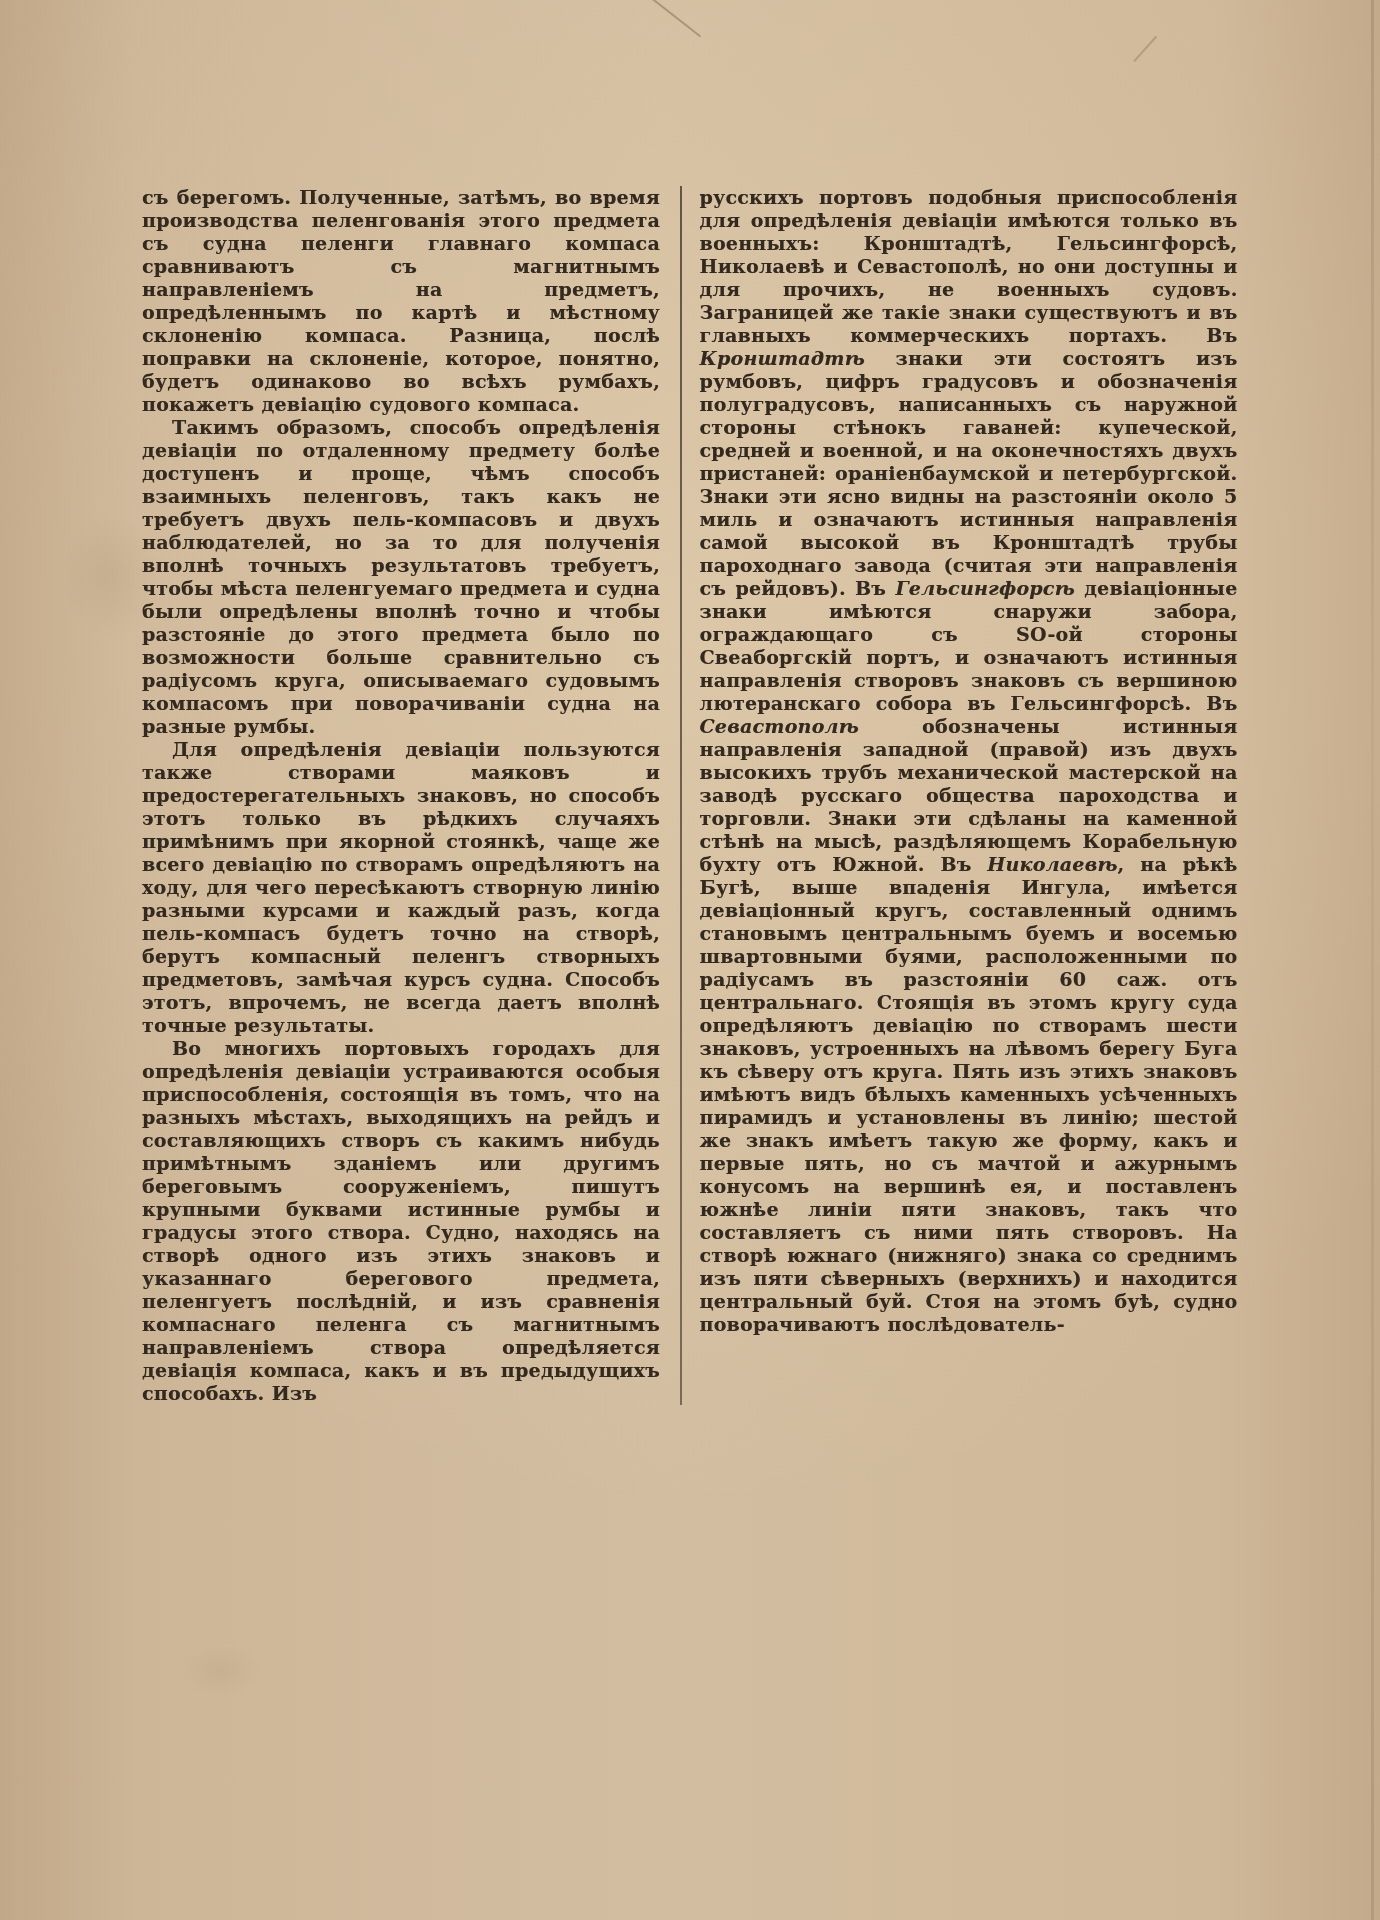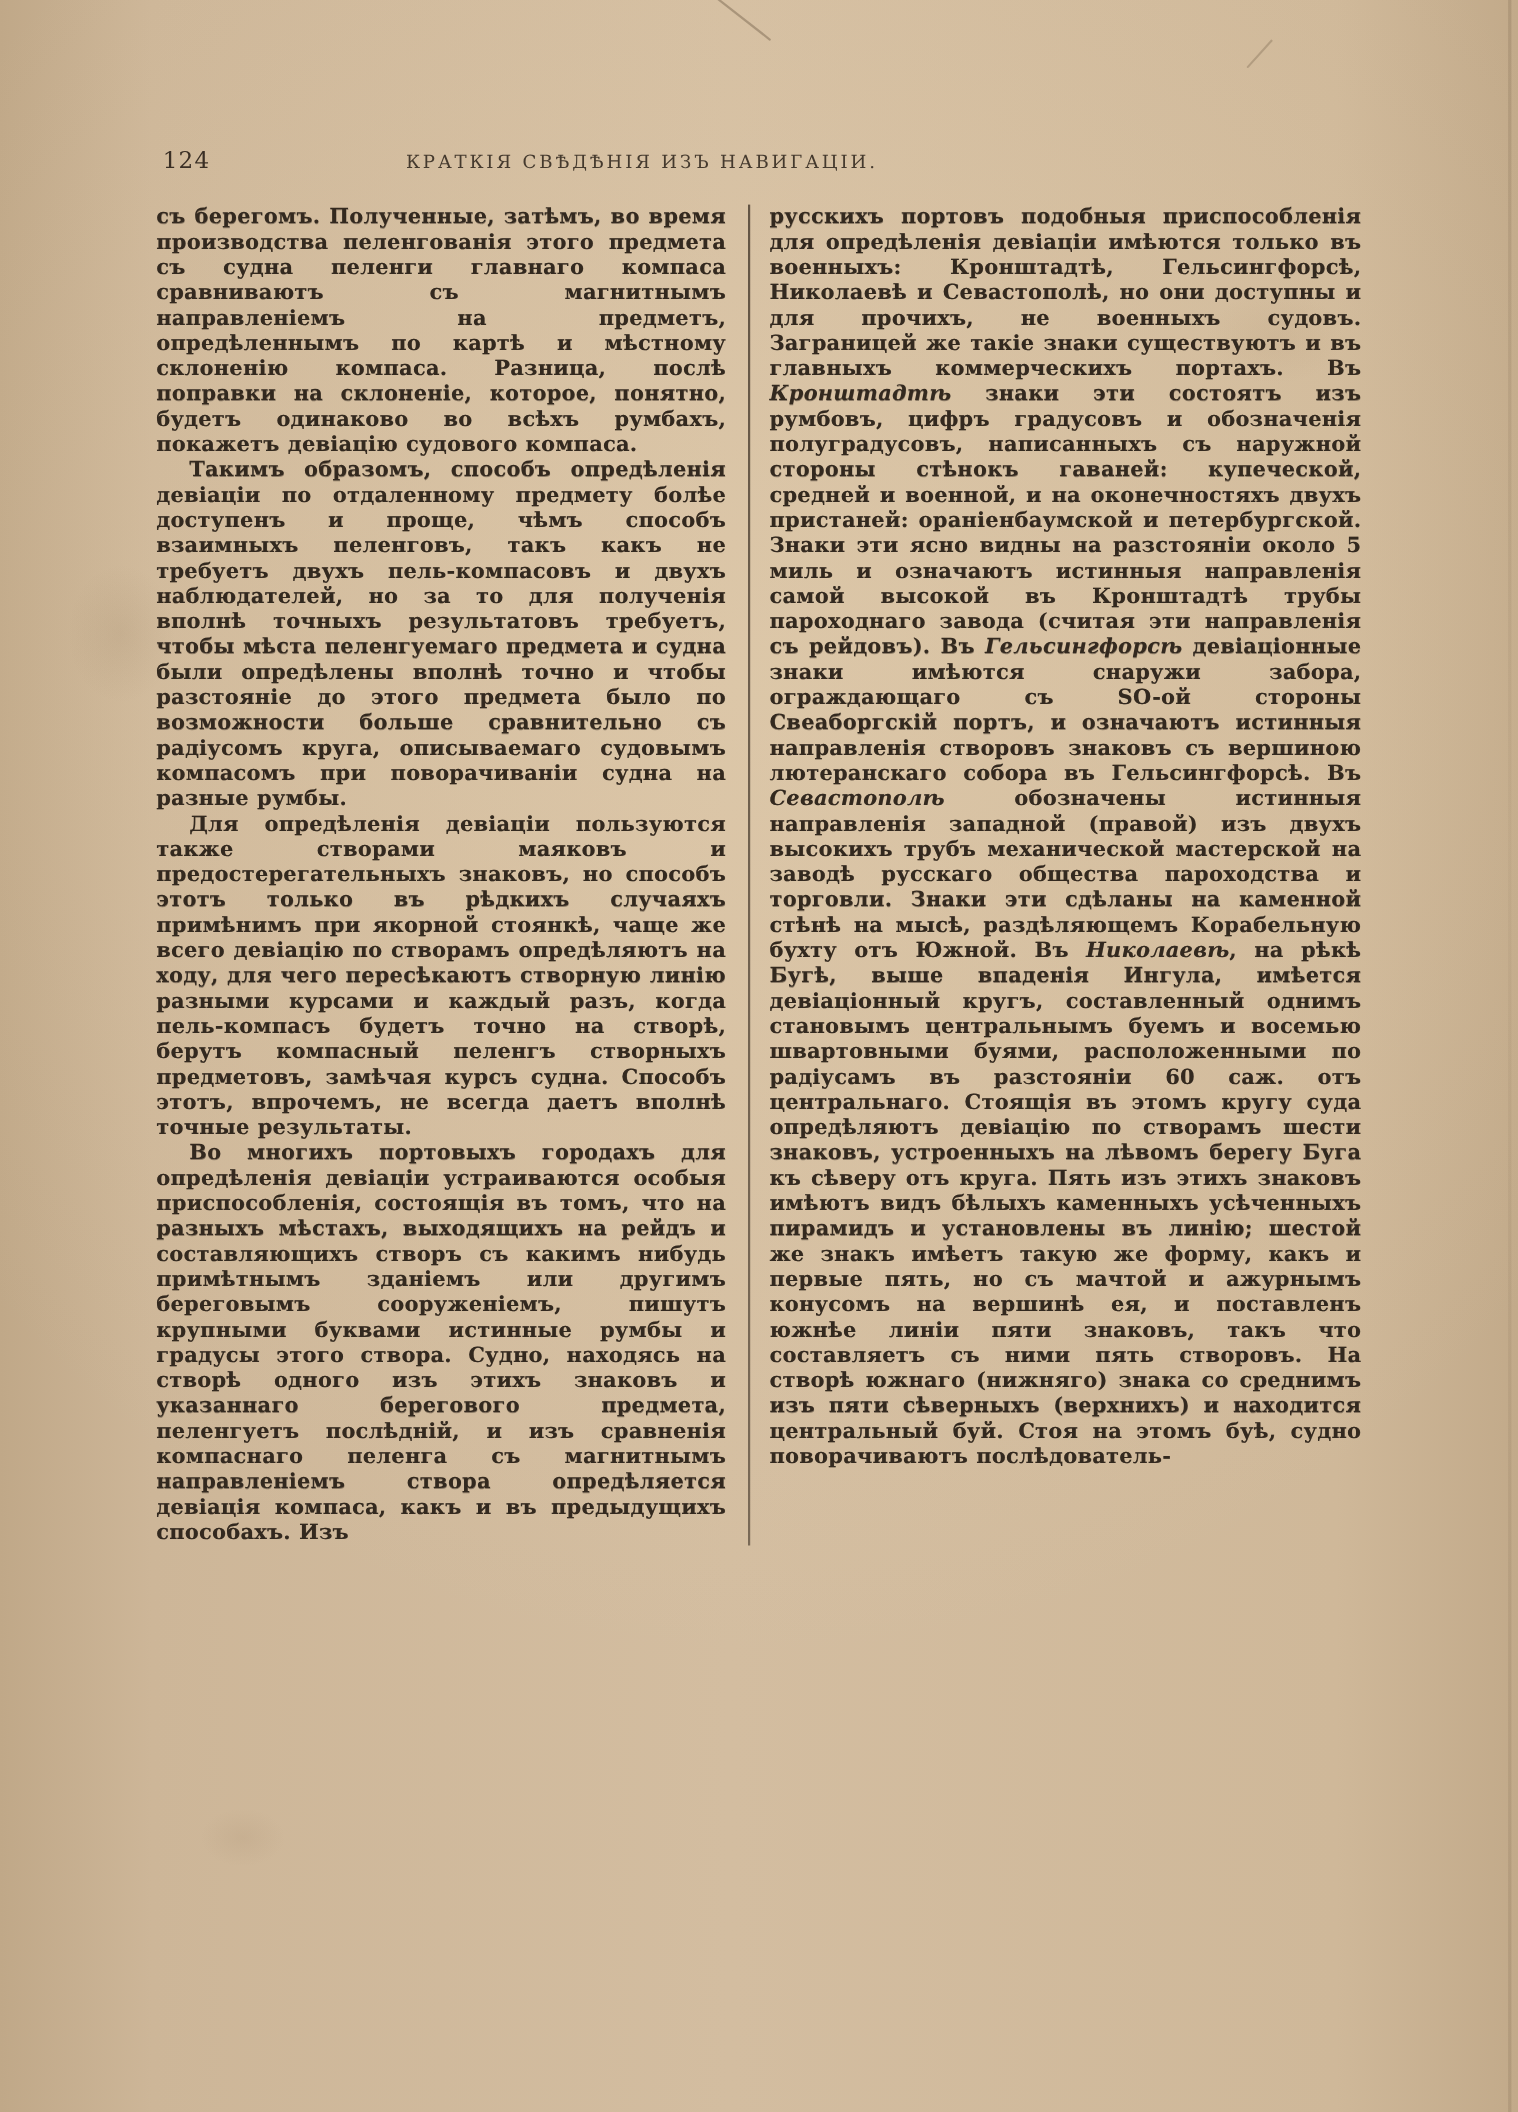--- a/index.html
+++ b/index.html
@@ -75,24 +75,20 @@
 </style>
 </head>
 <body>
 
 <div class="page">
 
   <div class="scan-artifact scratch-top"></div>
   <div class="scan-artifact scratch-right"></div>
   <div class="scan-artifact edge-crease"></div>
 
-  <header class="running-head">
-    <span class="page-number">124</span>
-    <span class="head-title">КРАТКІЯ СВѢДѢНІЯ ИЗЪ НАВИГАЦІИ.</span>
-  </header>
 
   <main class="text-block">
 
     <section class="column left">
       <p>съ берегомъ. Полученные, затѣмъ, во время производства пеленгованія этого предмета съ судна пеленги главнаго компаса сравниваютъ съ магнитнымъ направленіемъ на предметъ, опредѣленнымъ по картѣ и мѣстному склоненію компаса. Разница, послѣ поправки на склоненіе, которое, понятно, будетъ одинаково во всѣхъ румбахъ, покажетъ девіацію судового компаса.</p>
       <p class="para-indent">Такимъ образомъ, способъ опредѣленія девіаціи по отдаленному предмету болѣе доступенъ и проще, чѣмъ способъ взаимныхъ пеленговъ, такъ какъ не требуетъ двухъ пель-компасовъ и двухъ наблюдателей, но за то для полученія вполнѣ точныхъ результатовъ требуетъ, чтобы мѣста пеленгуемаго предмета и судна были опредѣлены вполнѣ точно и чтобы разстояніе до этого предмета было по возможности больше сравнительно съ радіусомъ круга, описываемаго судовымъ компасомъ при поворачиваніи судна на разные румбы.</p>
       <p class="para-indent">Для опредѣленія девіаціи пользуются также створами маяковъ и предостерегательныхъ знаковъ, но способъ этотъ только въ рѣдкихъ случаяхъ примѣнимъ при якорной стоянкѣ, чаще же всего девіацію по створамъ опредѣляютъ на ходу, для чего пересѣкаютъ створную линію разными курсами и каждый разъ, когда пель-компасъ будетъ точно на створѣ, берутъ компасный пеленгъ створныхъ предметовъ, замѣчая курсъ судна. Способъ этотъ, впрочемъ, не всегда даетъ вполнѣ точные результаты.</p>
       <p class="para-indent">Во многихъ портовыхъ городахъ для опредѣленія девіаціи устраиваются особыя приспособленія, состоящія въ томъ, что на разныхъ мѣстахъ, выходящихъ на рейдъ и составляющихъ створъ съ какимъ нибудь примѣтнымъ зданіемъ или другимъ береговымъ сооруженіемъ, пишутъ крупными буквами истинные румбы и градусы этого створа. Судно, находясь на створѣ одного изъ этихъ знаковъ и указаннаго берегового предмета, пеленгуетъ послѣдній, и изъ сравненія компаснаго пеленга съ магнитнымъ направленіемъ створа опредѣляется девіація компаса, какъ и въ предыдущихъ способахъ. Изъ</p>
     </section>
 

